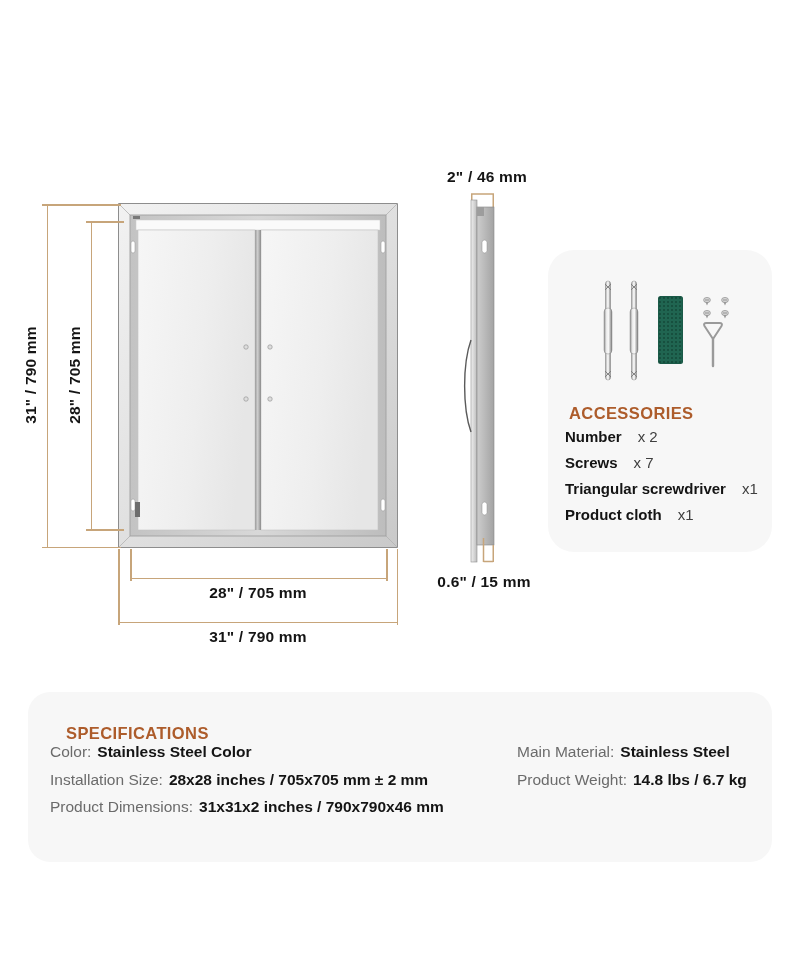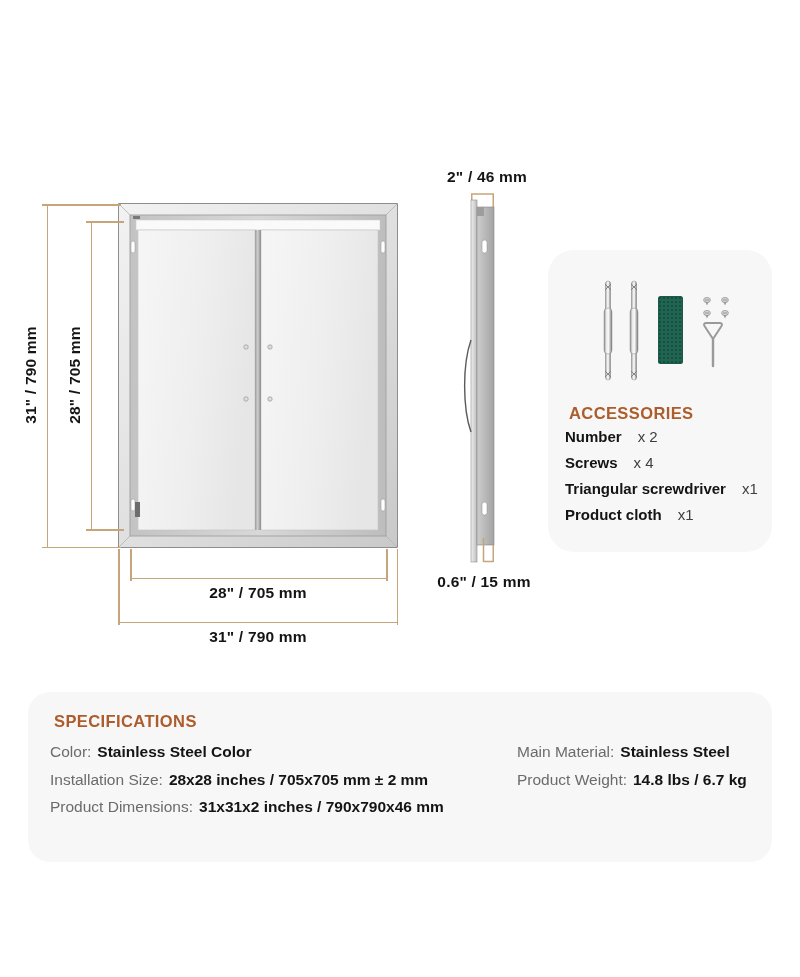--- a/index.html
+++ b/index.html
@@ -174,33 +174,33 @@
     <svg class="acc-img" style="left:152px; top:70px;" width="26" height="48" viewBox="0 0 26 48">
       <path d="M13,19 L4.5,6 Q3,3 6.5,3 L19.5,3 Q23,3 21.5,6 Z" fill="none" stroke="#9a9a9a" stroke-width="2" stroke-linejoin="round"></path>
       <path d="M13,19 L13,46" stroke="#9a9a9a" stroke-width="2.4" stroke-linecap="round"></path>
     </svg>
     <h2 class="card-title" style="left:17px; top:150px; margin:4px;">ACCESSORIES</h2>
     <div class="acc-list">
       <div class="acc-item">
         <span class="acc-name">Number</span><span class="acc-count">x 2</span>
       </div>
       <div class="acc-item">
-        <span class="acc-name">Screws</span><span class="acc-count">x 4</span>
+        <span class="acc-name">Screws</span><span class="acc-count">x 7</span>
       </div>
       <div class="acc-item">
         <span class="acc-name">Triangular screwdriver</span><span class="acc-count">x1</span>
       </div>
       <div class="acc-item">
         <span class="acc-name">Product cloth</span><span class="acc-count">x1</span>
       </div>
     </div>
   </aside>
 
   <section class="card specs">
-    <h2 class="card-title" style="left:22px; top:16px; margin:4px;">SPECIFICATIONS</h2>
+    <h2 class="card-title" style="left:22px; top:16px; margin:16px;">SPECIFICATIONS</h2>
     <div class="spec-cols">
       <div class="spec-col-left">
         <div class="spec-row">
           <span class="spec-label">Color:</span><span class="spec-value">Stainless Steel Color</span>
         </div>
         <div class="spec-row">
           <span class="spec-label">Installation Size:</span><span class="spec-value">28x28 inches / 705x705 mm ± 2 mm</span>
         </div>
         <div class="spec-row">
           <span class="spec-label">Product Dimensions:</span><span class="spec-value">31x31x2 inches / 790x790x46 mm</span>

